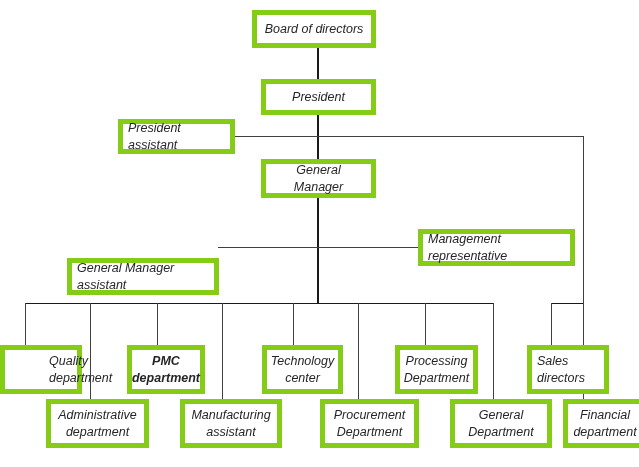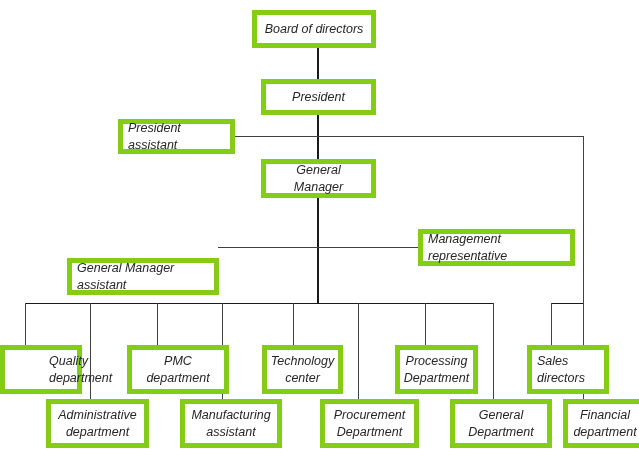--- a/index.html
+++ b/index.html
@@ -116,21 +116,21 @@
   </div>
 
   <div class="node left-align" style="left:0px; top:345px; width:82px; height:49px;padding-left:44px;">
     <span>Quality department</span>
   </div>
 
   <div class="node" style="left:46px; top:399px; width:103px; height:49px;">
     <span>Administrative department</span>
   </div>
 
-  <div class="node" style="left:127px; top:345px; width:102px; height:49px;">
+  <div class="node" style="left:127px; top:345px; width:78px; height:49px;font-weight:bold;">
     <span>PMC department</span>
   </div>
 
   <div class="node" style="left:180px; top:399px; width:102px; height:49px;">
     <span>Manufacturing assistant</span>
   </div>
 
   <div class="node" style="left:262px; top:345px; width:81px; height:49px;">
     <span>Technology center</span>
   </div>

